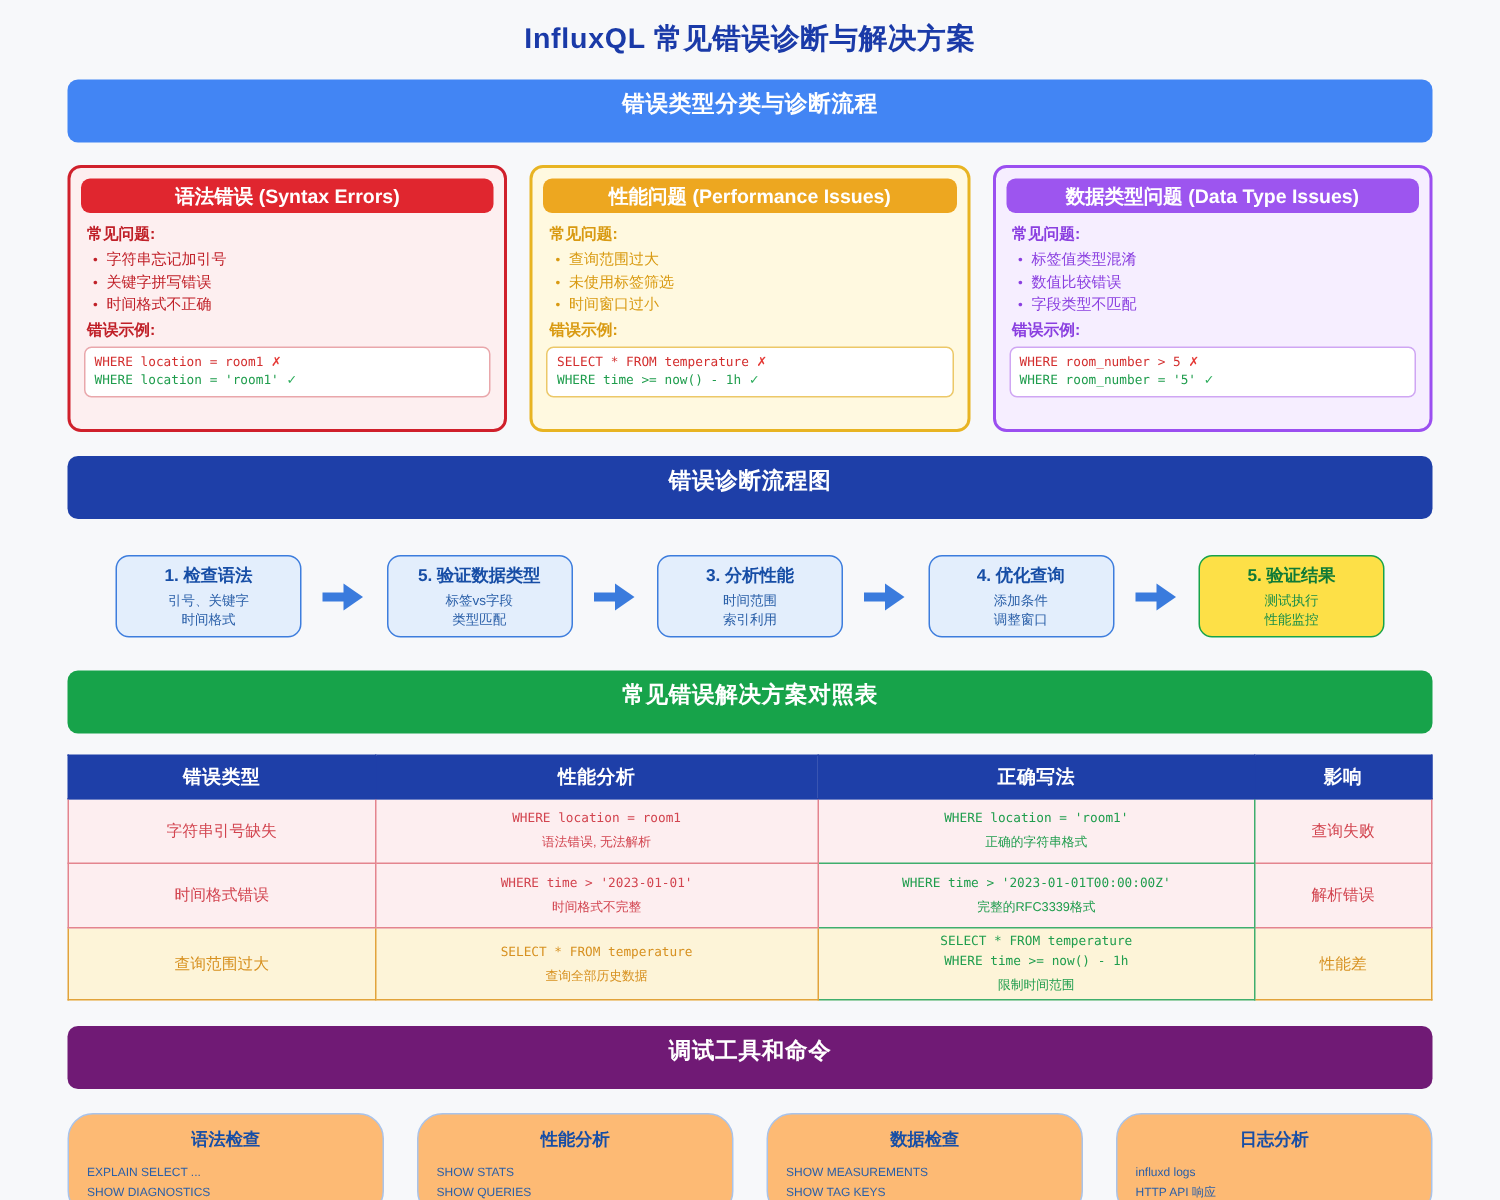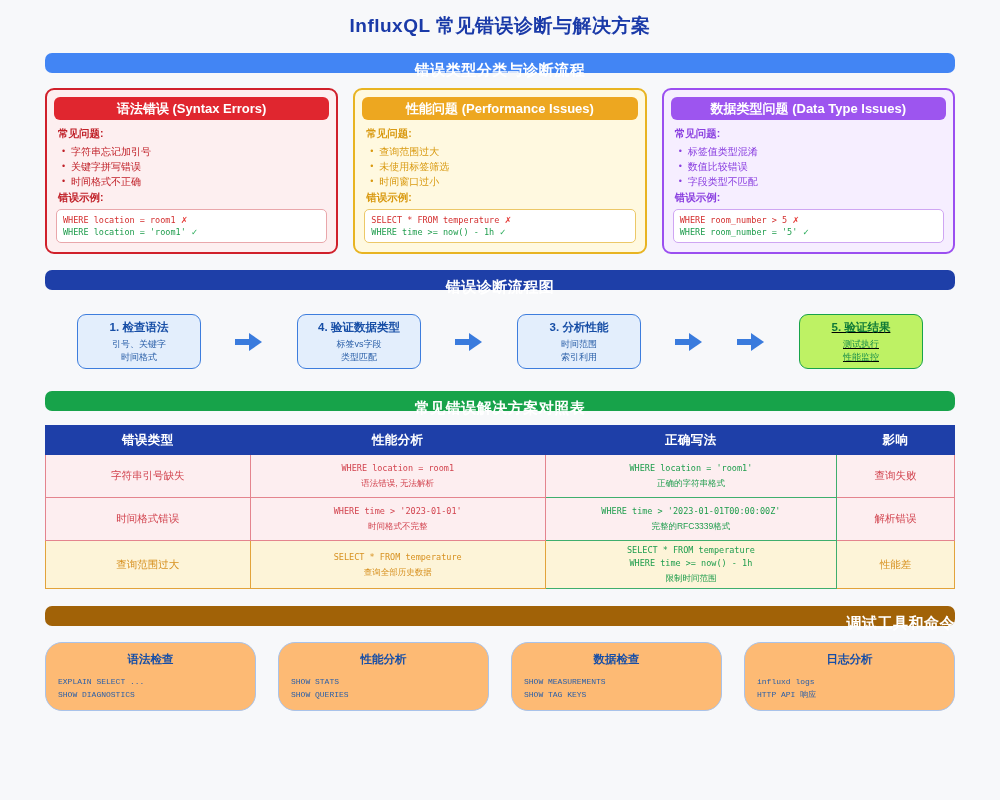--- a/index.html
+++ b/index.html
@@ -22,38 +22,38 @@
   }
 
   .section-bar {
     border-radius: 7px;
     text-align: center;
     color: #ffffff;
     font-size: 15px;
     font-weight: bold;
     letter-spacing: 0.5px;
     line-height: 33px;
-    height: 20px;
+    height: 42px;
   }
   .bar-blue   { background: #4285f4; }
   .bar-navy   { background: #1e3fa8; }
   .bar-green  { background: #17a34a; }
-  .bar-indigo { background: #a16207; text-align: right; }
+  .bar-indigo { background: #701a75; }
 
   
   .cards {
     display: flex;
     gap: 15px;
     margin-top: 15px;
   }
   .card {
     flex: 1;
     border: 2px solid;
     border-radius: 9px;
-    padding: 7px 7px 9px 7px;
+    padding: 7px 7px 21px 7px;
   }
   .card-head {
     border-radius: 6px;
     text-align: center;
     color: #fff;
     font-size: 13px;
     font-weight: bold;
     line-height: 23px;
     height: 23px;
     margin-bottom: 7px;
@@ -129,21 +129,21 @@
     font-weight: bold;
     color: #174ea6;
     margin-bottom: 3px;
   }
   .flow-step .l {
     font-size: 9px;
     color: #2a5fa8;
     line-height: 13px;
     text-align: center;
   }
-  .flow-step.final { border-color: #17a34a; background: #bef264; text-decoration: underline; }
+  .flow-step.final { border-color: #17a34a; background: #fde047; }
   .flow-step.final .t { color: #0f7a37; }
   .flow-step.final .l { color: #1a8f49; }
 
   .arrow {
     width: 28px; height: 18px;
     position: relative;
     flex: 0 0 auto;
   }
   .arrow::before {
     content: ""; position: absolute;
@@ -210,21 +210,21 @@
     height: 69px;
   }
   .tool h4 {
     text-align: center;
     font-size: 11.5px;
     font-weight: bold;
     color: #174ea6;
     margin-bottom: 8px;
   }
   .tool .cmd {
-    font-family: Liberation Mono, monospace;
+    font-family: Liberation Sans, sans-serif;
     font-size: 8px;
     color: #2a5fa8;
     line-height: 13px;
   }
 </style>
 </head>
 <body>
 
 <div class="page">
 
@@ -302,31 +302,36 @@
   <div class="section-bar bar-navy" style="margin-top:16px;">错误诊断流程图</div>
 
   <div class="flow-wrap">
     <div class="flow-step">
       <div class="t">1. 检查语法</div>
       <div class="l">引号、关键字</div>
       <div class="l">时间格式</div>
     </div>
     <div class="arrow"></div>
     <div class="flow-step">
-      <div class="t">4. 验证数据类型</div>
+      <div class="t">5. 验证数据类型</div>
       <div class="l">标签vs字段</div>
       <div class="l">类型匹配</div>
     </div>
     <div class="arrow"></div>
     <div class="flow-step">
       <div class="t">3. 分析性能</div>
       <div class="l">时间范围</div>
       <div class="l">索引利用</div>
     </div>
     <div class="arrow"></div>
+    <div class="flow-step">
+      <div class="t">4. 优化查询</div>
+      <div class="l">添加条件</div>
+      <div class="l">调整窗口</div>
+    </div>
     <div class="arrow"></div>
     <div class="flow-step final">
       <div class="t">5. 验证结果</div>
       <div class="l">测试执行</div>
       <div class="l">性能监控</div>
     </div>
   </div>
 
   <div class="section-bar bar-green">常见错误解决方案对照表</div>
 

